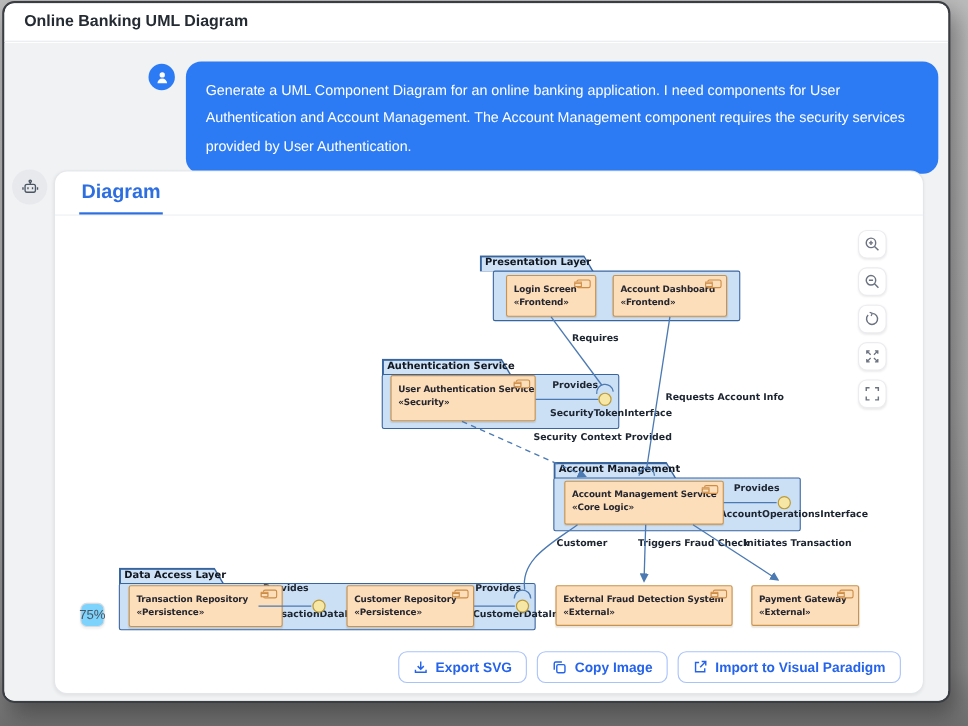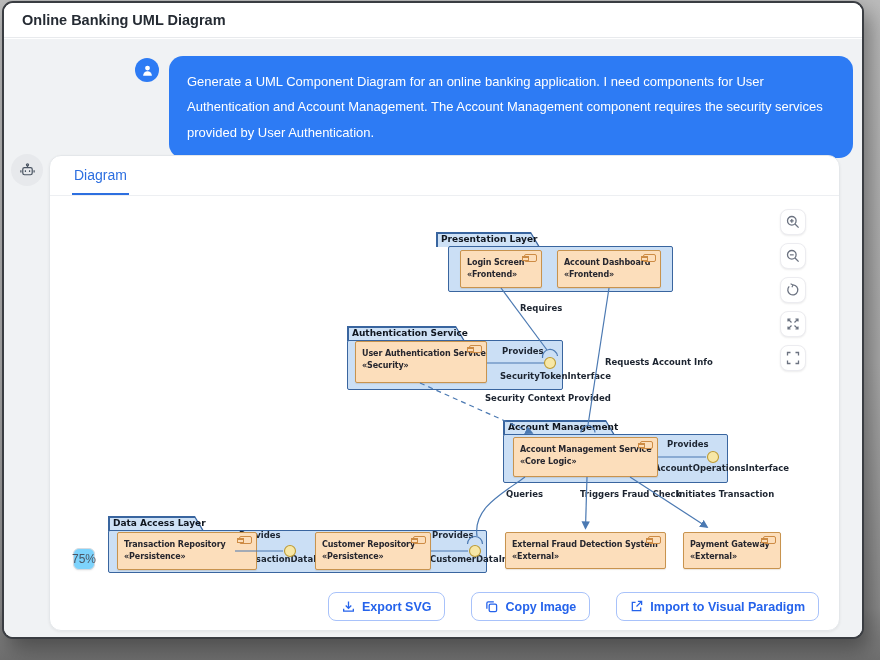--- a/index.html
+++ b/index.html
@@ -22,21 +22,21 @@
             border-radius:14px; padding:13px 20px 13px 18px; font-size:13px; line-height:1.95; }
 
   .bot-avatar { position:absolute; left:7px; top:115px; width:32px; height:32px; border-radius:50%;
                 background:#e7e9ec; display:flex; align-items:center; justify-content:center; }
 
   
   .card { position:absolute; left:45px; top:116px; width:791px; height:476px; background:#fff;
           border:1px solid #e4e7ea; border-radius:12px; box-shadow:0 1px 3px rgba(0,0,0,.06); }
 
   .tabs { display:flex; align-items:stretch; height:40px; border-bottom:1px solid #edeff2; padding-left:22px; gap:30px; }
-  .tab { display:flex; align-items:center; font-size:14px; font-weight:400; color:#5b6470; cursor:pointer;
+  .tab { display:flex; align-items:center; font-size:18px; font-weight:700; color:#5b6470; cursor:pointer;
          border-bottom:2.5px solid transparent; padding:0 2px; }
   .tab.active { color:#2d6fe0; border-bottom-color:#2d6fe0; }
 
   .canvas { position:absolute; left:4px; top:44px; width:783px; height:387px; background:#fff; overflow:hidden; }
 
   .dg-title { position:absolute; left:216px; top:10px; font-family:"DejaVu Sans",sans-serif;
               font-size:10px; font-weight:700; color:#222; letter-spacing:.3px; z-index:2; }
 
   
   .pkg-tab { position:absolute; height:15px; z-index:1; }
@@ -65,21 +65,21 @@
   .edges-svg { position:absolute; left:0; top:0; width:783px; height:387px; z-index:4; pointer-events:none; }
 
   .zoom-badge { position:absolute; left:19px; top:348px; width:22px; height:22px; background:#7dd3fc;
                 border:1px solid #d8dbe0; border-radius:6px; font-size:12px; color:#4b5563;
                 display:flex; align-items:center; justify-content:center; z-index:8; box-shadow:0 1px 2px rgba(0,0,0,.06); }
 
   .zoom-controls { position:absolute; left:730px; top:53px; display:flex; flex-direction:column; gap:8px; z-index:10; }
   .zc-btn { width:26px; height:26px; background:#fff; border:1px solid #ececf0; border-radius:8px;
             display:flex; align-items:center; justify-content:center; cursor:pointer; box-shadow:0 1px 2px rgba(0,0,0,.08); }
 
-  .actions { position:absolute; right:20px; top:436px; display:flex; gap:26px; }
+  .actions { position:absolute; right:20px; top:436px; display:flex; gap:9px; }
   .act-btn { height:29px; display:inline-flex; align-items:center; gap:7px; background:#fff;
              border:1px solid #a8c2fa; border-radius:8px; padding:0 13px; color:#2563eb;
              font-size:12.5px; font-weight:700; cursor:pointer; }
 </style>
 </head>
 <body>
 
 <div class="window">
   <div class="titlebar">
     <span class="title">Online Banking UML Diagram</span>
@@ -132,21 +132,21 @@
 
         <div class="pkg-tab" style="left:54px;top:316px;width:96px;">
           <div class="pkg-tab-bg"></div>
             <span class="pkg-tab-label">Data Access Layer</span>
         </div>
         <div class="pkg-body" style="left:54px;top:330px;width:379px;height:43px;"></div>
 
         <div class="dg-label" style="left:466px;top:103px;">Requires</div>
         <div class="dg-label" style="left:551px;top:157px;">Requests Account Info</div>
         <div class="dg-label" style="left:431px;top:193px;">Security Context Provided</div>
-        <div class="dg-label" style="left:452px;top:289px;">Queries</div>
+        <div class="dg-label" style="left:452px;top:289px;">Customer</div>
         <div class="dg-label" style="left:526px;top:289px;">Triggers Fraud Check</div>
         <div class="dg-label" style="left:622px;top:289px;">Initiates Transaction</div>
 
         <div class="dg-label" style="left:448px;top:146px;">Provides</div>
         <div class="dg-label" style="left:446px;top:171px;">SecurityTokenInterface</div>
         <div class="dg-label" style="left:613px;top:239px;">Provides</div>
         <div class="dg-label" style="left:600px;top:263px;">AccountOperationsInterface</div>
         <div class="dg-label" style="left:185px;top:330px;">Provides</div>
         <div class="dg-label" style="left:181px;top:354px;">TransactionDataInterface</div>
         <div class="dg-label" style="left:378px;top:330px;">Provides</div>

